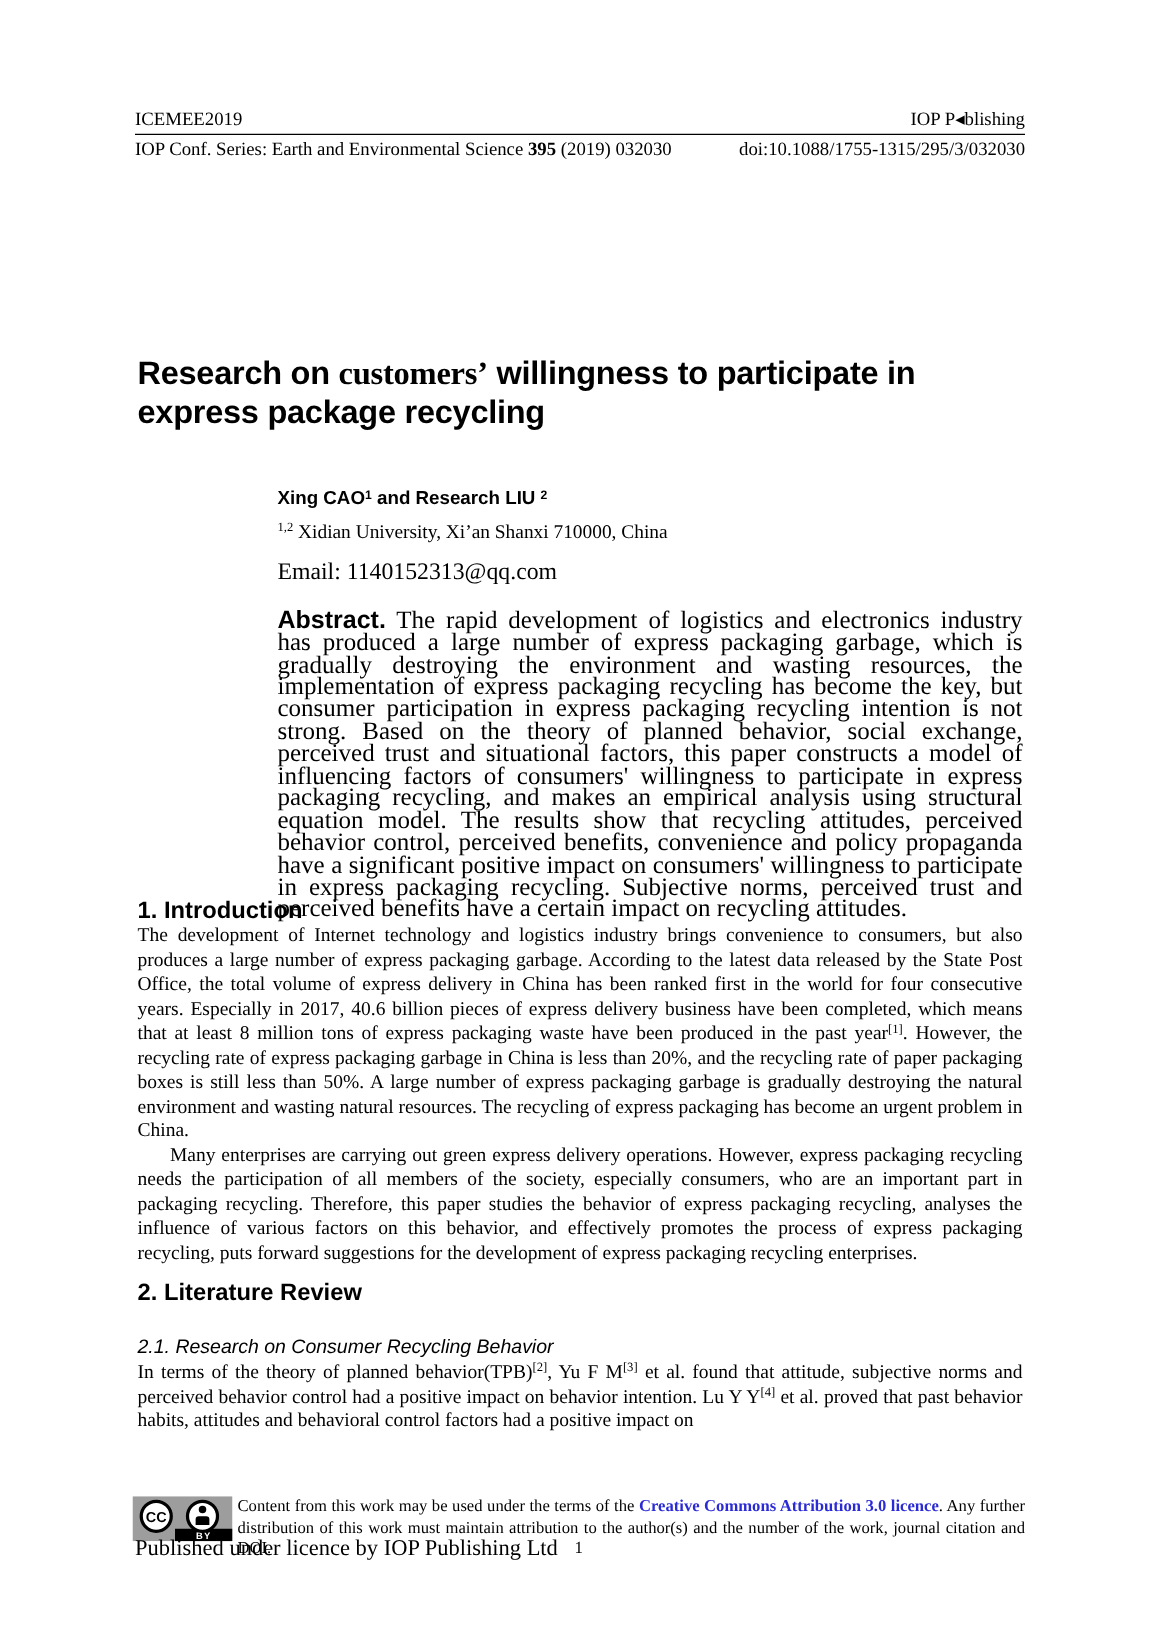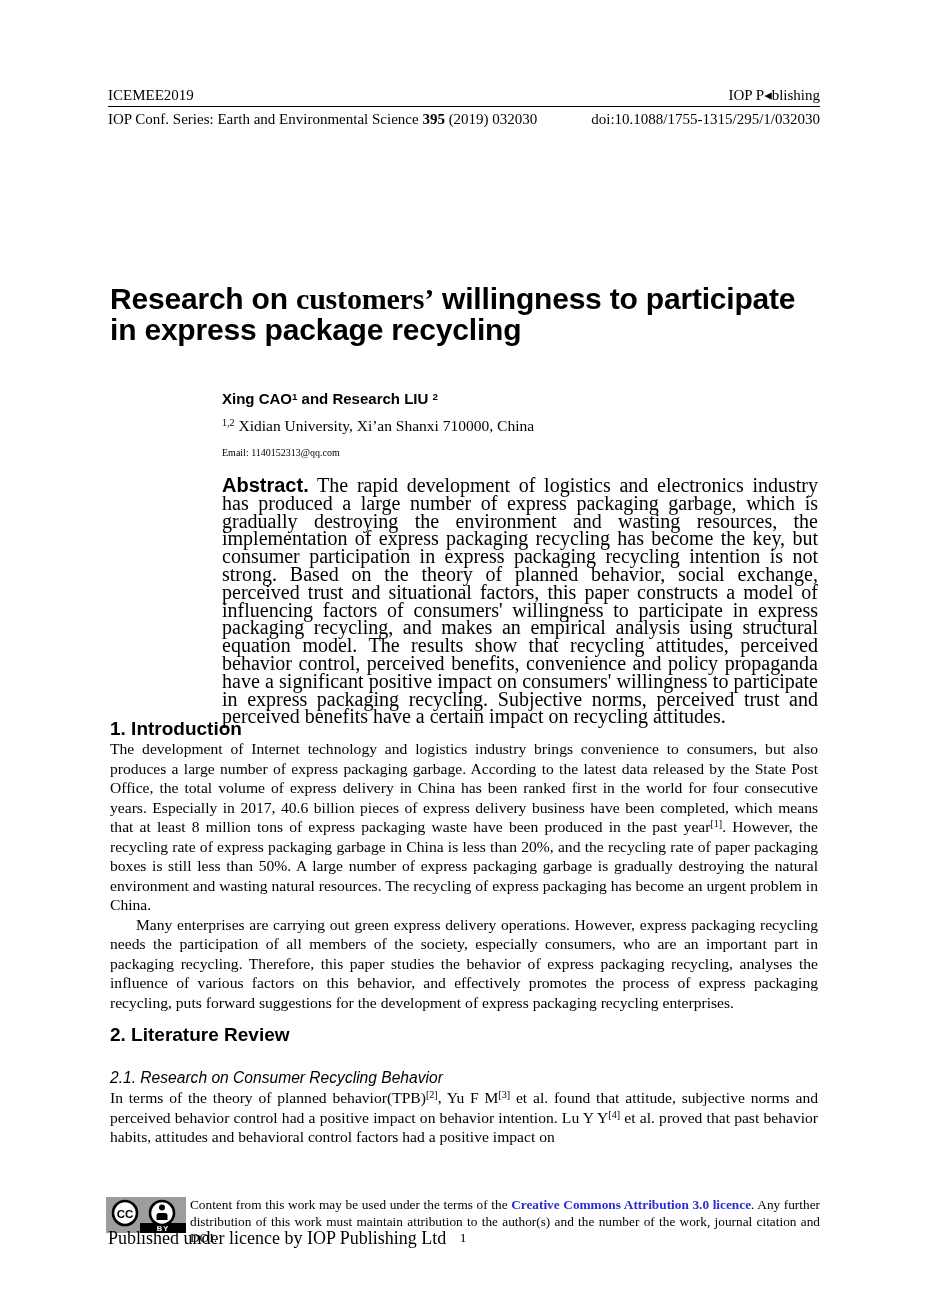--- a/index.html
+++ b/index.html
@@ -9,29 +9,29 @@
   }
   
   .hdr { position:absolute; left:108px; top:86px; width:712px; font-size:15px; }
   .hdr-row { display:flex; justify-content:space-between; align-items:baseline; }
   .hdr-rule { border:0; border-top:1.7px solid #000; margin:2px 0 4px 0; }
   .vol { font-weight:bold; }
   
   .title {
     position:absolute; left:110px; top:283px; width:714px; margin:0;
     font-family:"Liberation Sans", sans-serif; font-weight:bold;
-    font-size:30px; line-height:31px; letter-spacing:-0.2px;
+    font-size:26px; line-height:31px; letter-spacing:-0.2px;
   }
   .serif-mix { font-family:"Liberation Serif", serif; }
   
   .byline { position:absolute; left:222px; top:390px; width:596px; }
   .authors { margin:0; font-family:"Liberation Sans", sans-serif; font-weight:bold; font-size:15px; }
   sup.s { font-size:65%; line-height:0; position:relative; top:-0.45em; vertical-align:baseline; }
   .affil { margin:10px 0 0 0; font-size:15.5px; }
-  .email { margin:12px 0 0 0; font-size:10px; }
+  .email { margin:12px 0 0 0; font-size:19px; }
   .abstract { margin:19px 0 0 0; font-size:20px; line-height:17.8px; text-align:justify; }
   .abs-label { font-family:"Liberation Sans", sans-serif; font-weight:bold; }
   
   .bodytext { position:absolute; left:110px; top:718px; width:708px; font-size:15.6px; line-height:19.5px; }
   .sec {
     font-family:"Liberation Sans", sans-serif; font-weight:bold;
     font-size:19px; margin:0; line-height:21px;
   }
   .sec.mt { margin-top:12px; }
   .subsec {
@@ -56,21 +56,21 @@
 <div class="page">
 
   <header class="hdr">
     <div class="hdr-row">
       <span>ICEMEE2019</span>
       <span>IOP P◂blishing</span>
     </div>
     <hr class="hdr-rule">
     <div class="hdr-row">
       <span><span>IOP Conf. Series: Earth and Environmental Science </span><span class="vol">395</span><span> (2019) 032030</span></span>
-      <span>doi:10.1088/1755-1315/295/1/032030</span>
+      <span>doi:10.1088/1755-1315/295/3/032030</span>
     </div>
   </header>
 
   <h1 class="title"><span>Research on </span><span class="serif-mix">customers’</span><span> willingness to participate in express package recycling</span></h1>
 
   <div class="byline">
     <p class="authors"><span>Xing CAO</span><sup class="s">1</sup><span> and Research LIU </span><sup class="s">2</sup></p>
     <p class="affil"><sup class="s">1,2</sup><span> Xidian University, Xi’an Shanxi 710000, China</span></p>
     <p class="email">Email: 1140152313@qq.com</p>
     <p class="abstract"><span class="abs-label">Abstract.</span><span> The rapid development of logistics and electronics industry has produced a large number of express packaging garbage, which is gradually destroying the environment and wasting resources, the implementation of express packaging recycling has become the key, but consumer participation in express packaging recycling intention is not strong. Based on the theory of planned behavior, social exchange, perceived trust and situational factors, this paper constructs a model of influencing factors of consumers' willingness to participate in express packaging recycling, and makes an empirical analysis using structural equation model. The results show that recycling attitudes, perceived behavior control, perceived benefits, convenience and policy propaganda have a significant positive impact on consumers' willingness to participate in express packaging recycling. Subjective norms, perceived trust and perceived benefits have a certain impact on recycling attitudes.</span></p>

